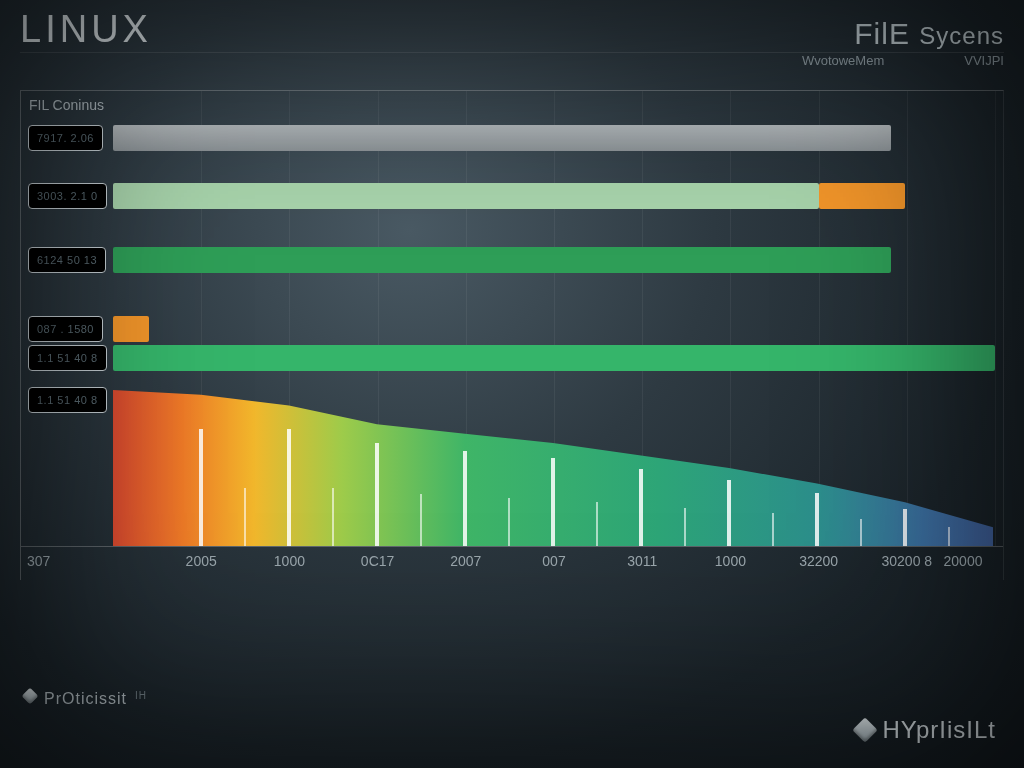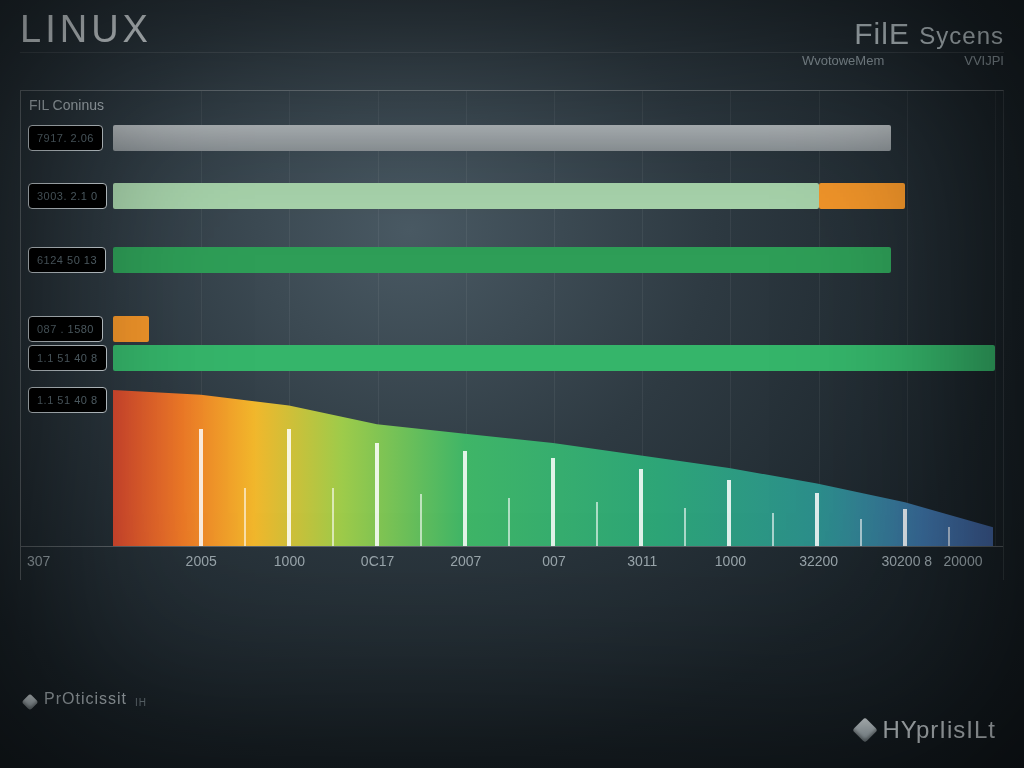--- a/index.html
+++ b/index.html
@@ -48,21 +48,21 @@
   .area-wrap { position:absolute; left:92px; right:10px; bottom:34px; height:156px; }
   .area-wrap svg { width:100%; height:100%; display:block; }
   .area-tick { position:absolute; bottom:0; width:4px; background:rgba(255,255,255,0.85); }
 
   
   .xaxis { position:absolute; left:0; right:0; bottom:0; height:34px; border-top:1px solid rgba(255,255,255,0.25);}
   .xtick { position:absolute; top:6px; font-size:14px; color:#9aa6ac; transform:translateX(-50%); white-space:nowrap;}
   .xtick.first { transform:none; }
 
   
-  .footer-left { position:absolute; left:24px; bottom:60px; display:flex; align-items:flex-end; gap:8px; color:#aeb8bd; font-size:16px; letter-spacing:1px;}
+  .footer-left { position:absolute; left:24px; bottom:60px; display:flex; align-items:flex-start; gap:8px; color:#aeb8bd; font-size:16px; letter-spacing:1px;}
   .footer-left .sm { font-size:10px; color:#6f7c82;}
   .footer-right { position:absolute; right:28px; bottom:24px; display:flex; align-items:center; gap:8px; color:#d2dade; font-size:24px; letter-spacing:1px;}
   .diamond { width:18px; height:18px; transform:rotate(45deg); background:linear-gradient(135deg,#dfe7ea,#9aa9b0); border-radius:3px; box-shadow:inset -2px -2px 3px rgba(0,0,0,0.3);}
   .diamond.sm { width:12px;height:12px;}
 </style>
 </head>
 <body>
 
 <div class="header">
   <div class="title-left">LINUX</div>

